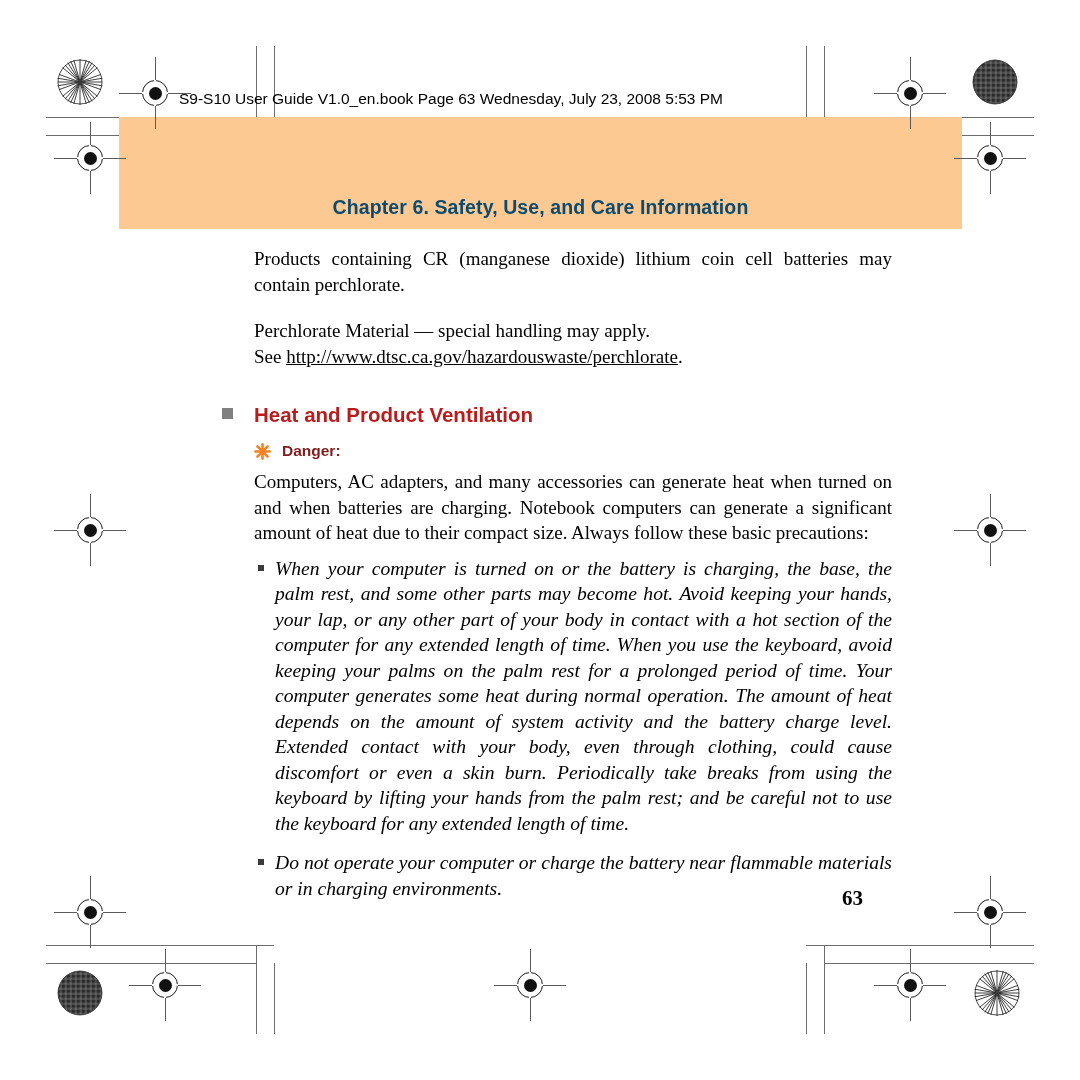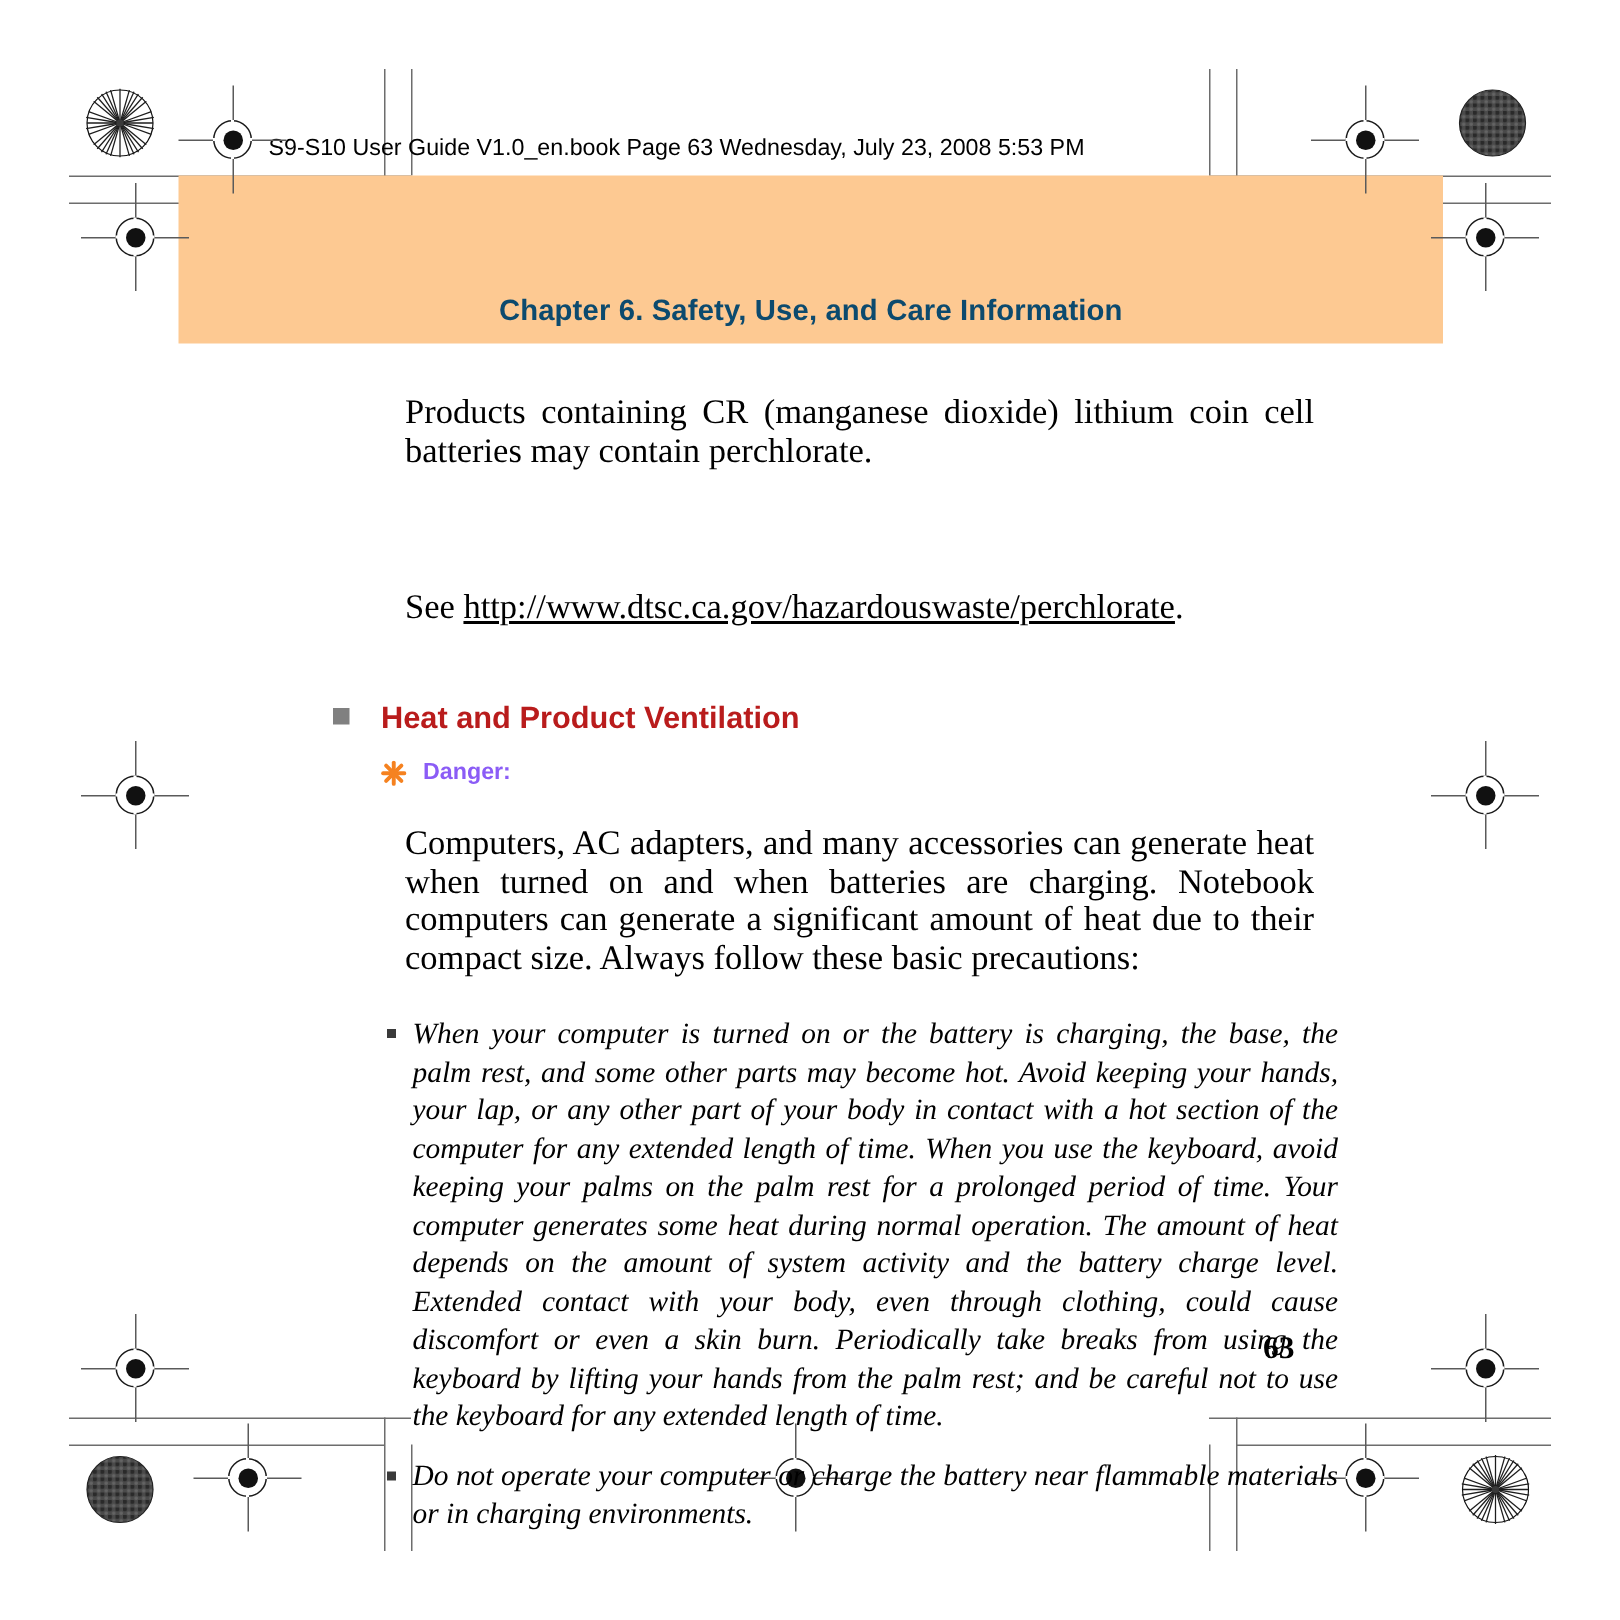--- a/index.html
+++ b/index.html
@@ -129,25 +129,25 @@
   }
 
   
   .content {
     position: absolute;
     left: 254px;
     top: 246px;
     width: 638px;
   }
   .para {
-    font-size: 23px;
+    font-size: 19px;
     line-height: 25.5px;
     text-align: justify;
     text-justify: inter-word;
-    margin: 16px;
+    margin: 0;
   }
   .para.last-flush { text-align: left; }
   .gap-lg { height: 21px; }
 
   a.link {
     color: #000000;
     text-decoration: underline;
   }
 
   
@@ -181,21 +181,21 @@
     position: absolute;
     left: 0;
     top: 1px;
     width: 17px;
     height: 17px;
   }
   .danger .txt {
     font-family: "Liberation Sans", sans-serif;
     font-weight: bold;
     font-size: 15.5px;
-    color: #8b5cf6;
+    color: #7f1d1d;
   }
 
   
   .bullets { margin: 0; font-style: italic; }
   .bullet-item {
     position: relative;
     padding-left: 21px;
     font-size: 19.6px;
     line-height: 25.5px;
     text-align: justify;
@@ -449,21 +449,21 @@
       <span class="dot"></span>
   </div>
 
   <div class="content">
 
     <p class="para">Products containing CR (manganese dioxide) lithium coin cell batteries may contain perchlorate.</p>
 
     <div class="gap-lg"></div>
 
     <p class="para last-flush">
-      <br>
+      <span>Perchlorate Material — special handling may apply.</span><br>
       <span>See </span><a class="link" href="#">http://www.dtsc.ca.gov/hazardouswaste/perchlorate</a><span>.</span>
     </p>
 
     <div style="height:32px;"></div>
 
     <h2 class="section-head">
       <span class="sq"></span>
       <span class="txt">Heat and Product Ventilation</span>
     </h2>
 

